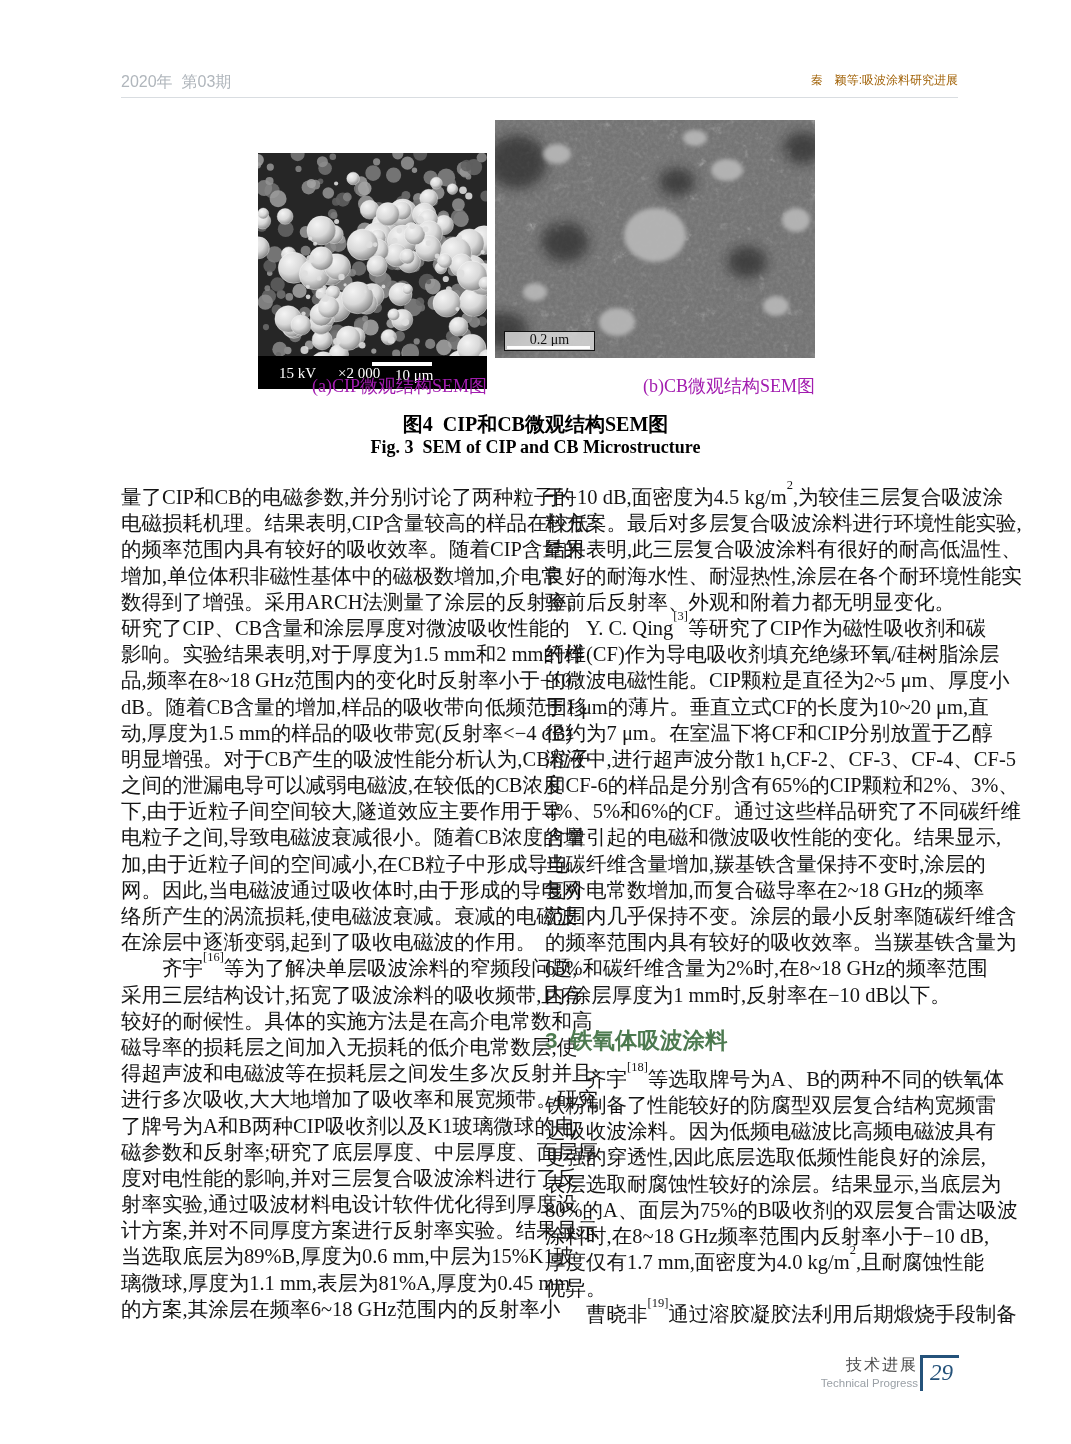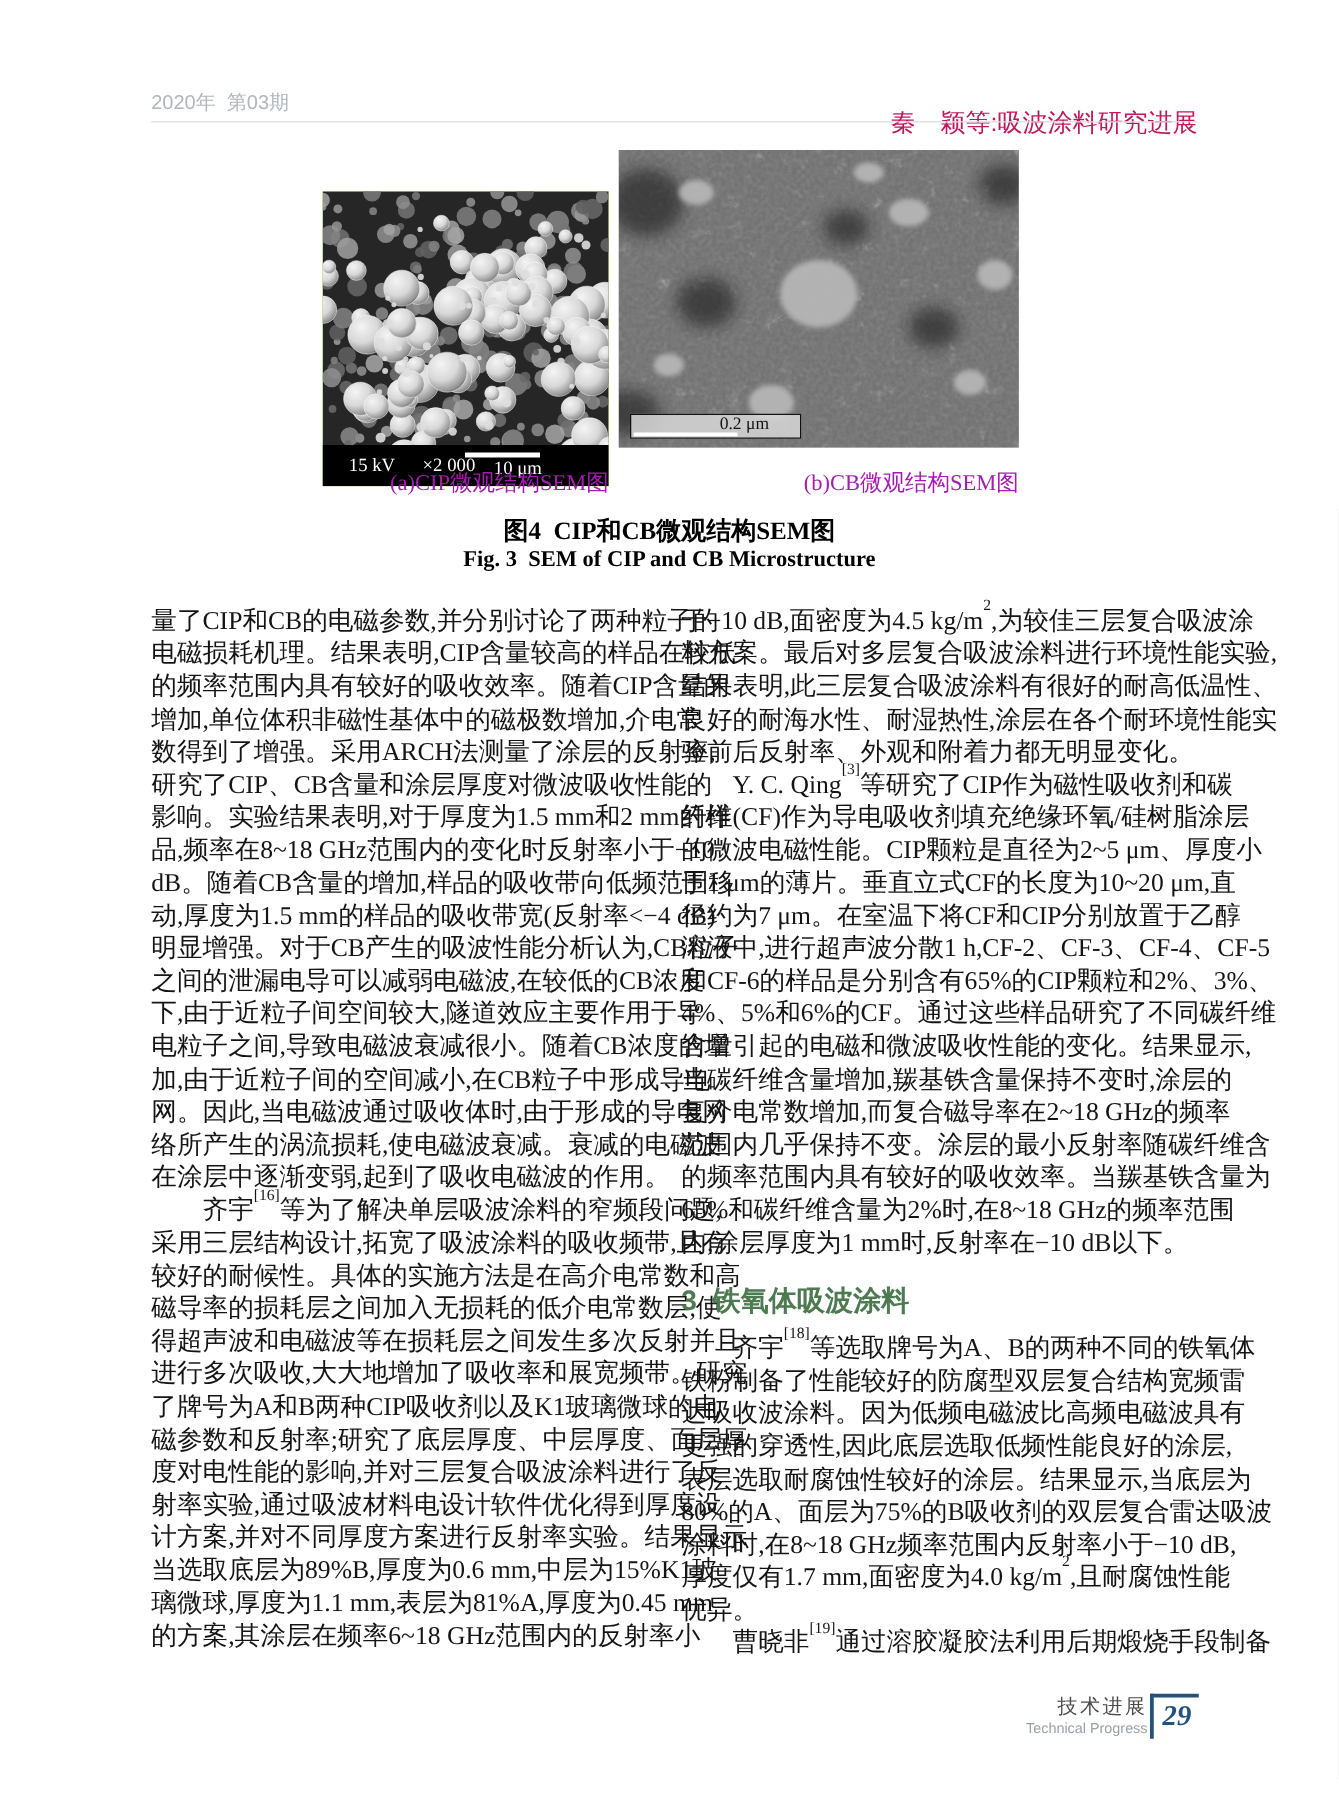--- a/index.html
+++ b/index.html
@@ -4,37 +4,37 @@
 <style>
   html,body{margin:0;padding:0;background:#e8e8e8;}
   .page{
     position:relative;width:1071px;height:1444px;background:#ffffff;
     margin:0 auto;overflow:hidden;
     font-family:"Liberation Serif","DejaVu Serif",serif;color:#111;
   }
   
   .hdr-left{position:absolute;left:121px;top:72px;font-size:16px;color:#b0b6bc;
     font-family:"Liberation Sans","DejaVu Sans",sans-serif;white-space:pre;}
-  .hdr-right{position:absolute;right:113px;top:72px;font-size:20px;color:#be185d;
-    font-family:"Liberation Sans","DejaVu Sans",sans-serif;white-space:pre;margin-top:13px;}
+  .hdr-right{position:absolute;right:113px;top:72px;font-size:12px;color:#a16207;
+    font-family:"Liberation Sans","DejaVu Sans",sans-serif;white-space:pre;}
   .hdr-rule{position:absolute;left:121px;top:97px;width:837px;height:1px;background:#d9dde1;}
   
   .sem{position:absolute;overflow:hidden;background:#888;}
   .sem svg{display:block;}
   .sem-a{left:258px;top:122px;width:229px;height:236px;background:#bef264;margin-top:31px;}
   .sem-b{left:495px;top:120px;width:320px;height:238px;}
   .sem-a-bar{position:absolute;left:0;bottom:0;width:229px;height:33px;background:#000;color:#fff;
     font-size:15px;font-family:"Liberation Serif","DejaVu Serif",serif;}
   .sem-a-kv{position:absolute;left:21px;top:9px;}
   .sem-a-mag{position:absolute;left:80px;top:9px;}
   .scalebar-a{position:absolute;left:114px;top:6px;width:60px;height:4px;background:#fff;}
   .sem-a-um{position:absolute;left:137px;top:11px;}
   .sem-b-label{position:absolute;left:9px;bottom:7px;width:89px;height:18px;
     background:rgba(215,215,215,.85);border:1px solid #111;color:#111;font-size:14px;
-    text-align:center;line-height:15px;padding-left:46px;}
+    text-align:center;line-height:15px;}
   .scalebar-b{position:absolute;left:2px;bottom:1px;width:83px;height:3px;background:#fff;}
   .caption{position:absolute;top:374px;font-size:18px;color:#a21caf;text-align:right;white-space:pre;}
   .caption-a{left:258px;width:229px;}
   .caption-b{left:495px;width:320px;}
   .fig-title-zh{position:absolute;left:0;top:411px;width:1071px;text-align:center;
     font-size:20px;font-weight:bold;color:#000;white-space:pre;}
   .fig-title-en{position:absolute;left:0;top:437px;width:1071px;text-align:center;
     font-size:18px;font-weight:bold;color:#000;white-space:pre;}
   
   .col{position:absolute;width:416px;font-size:20.5px;color:#141414;}
@@ -46,21 +46,21 @@
     margin-top:18px;margin-bottom:11px;height:29px;line-height:29px;
     font-family:"Liberation Sans","DejaVu Sans",sans-serif;
     font-size:22.5px;font-weight:bold;color:#4d7a50;white-space:pre;}
   
   .ftr-zh{position:absolute;right:153px;top:1355px;font-size:16px;color:#4a4a4a;
     font-family:"Liberation Sans","DejaVu Sans",sans-serif;letter-spacing:2px;}
   .ftr-en{position:absolute;right:153px;top:1377px;font-size:11.5px;color:#9aa0a6;
     font-family:"Liberation Sans","DejaVu Sans",sans-serif;}
   .ftr-pagebox{position:absolute;left:920px;top:1355px;width:36px;height:33px;
     border-top:3px solid #24527a;border-left:3px solid #24527a;}
-  .ftr-page{position:absolute;left:7px;top:2px;font-size:23px;font-weight:bold;font-style:italic;
+  .ftr-page{position:absolute;left:7px;top:2px;font-size:23px;font-weight:normal;font-style:italic;
     color:#24527a;font-family:"Liberation Serif","DejaVu Serif",serif;}
 </style>
 </head>
 <body>
 
 <div class="page">
 
   <span class="hdr-left">2020年  第03期</span>
   <span class="hdr-right">秦　颖等:吸波涂料研究进展</span>
   <div class="hdr-rule"></div>

